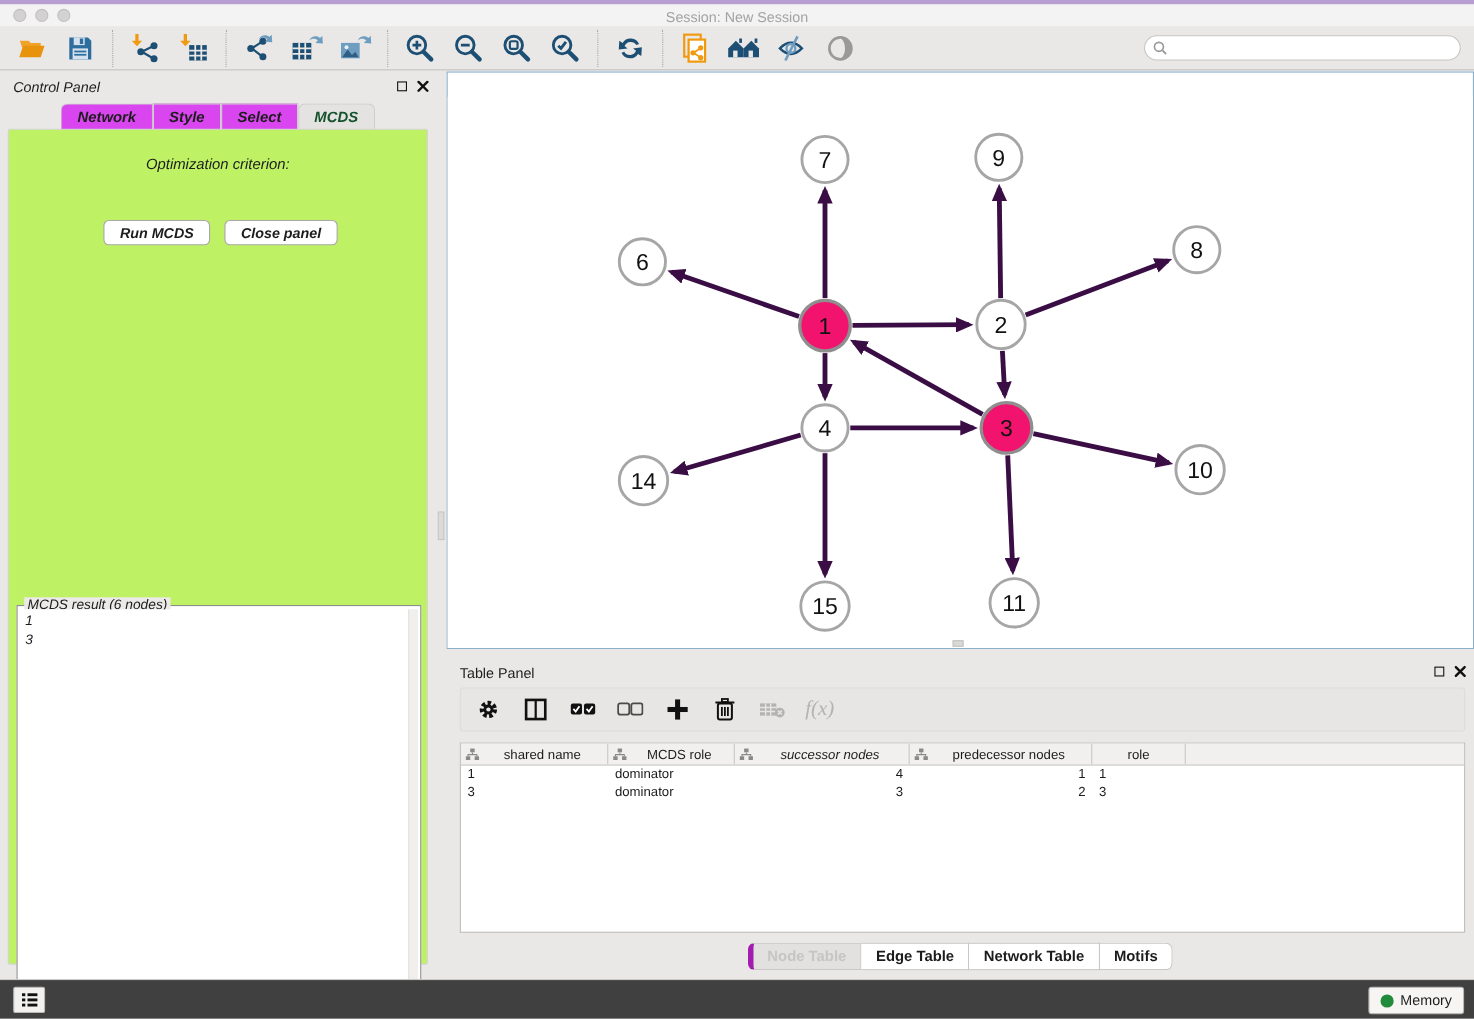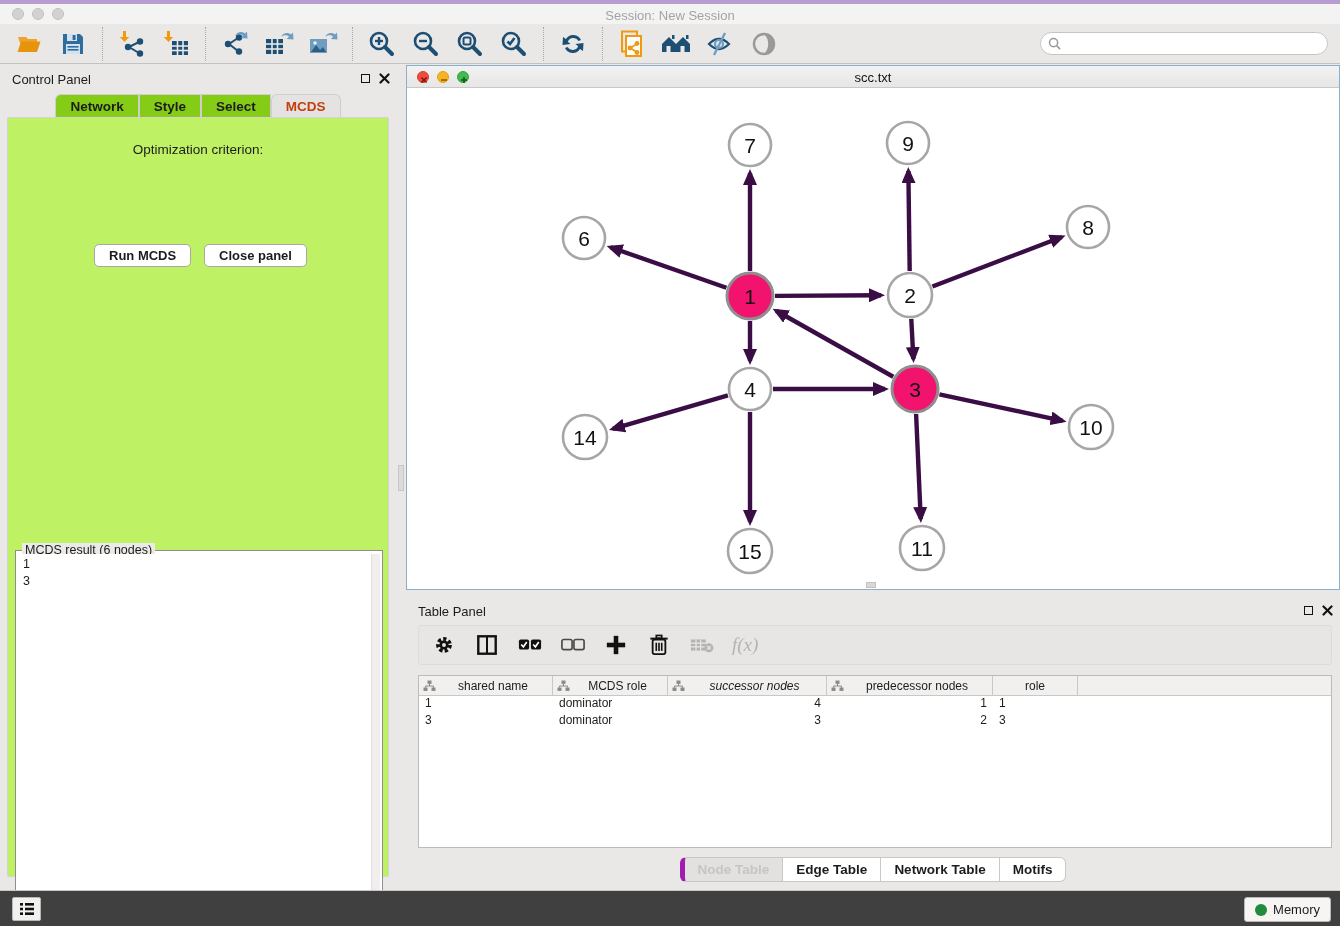--- a/index.html
+++ b/index.html
@@ -14,38 +14,38 @@
 
   
   .toolbar { position:absolute; left:0; top:24px; width:100%; height:40px; background:#e9e8e7; border-bottom:1px solid #c3c2c0; display:flex; align-items:center; }
   .tb-group { display:flex; align-items:center; gap:14px; padding:0 14px; }
   .tb-sep { width:1px; height:34px; border-left:1px dotted #a9a8a6; }
   .icon-btn { width:30px; height:30px; display:flex; align-items:center; justify-content:center; cursor:pointer; }
   .searchbox { position:absolute; right:12px; top:8px; width:288px; height:23px; background:#fff; border:1px solid #c6c5c4; border-radius:12px; display:flex; align-items:center; padding-left:7px; }
   .searchbox input { border:none; outline:none; flex:1; font-size:12px; background:transparent; margin-left:4px; }
 
   
-  .control-panel { position:absolute; left:0; top:65px; width:396px; height:817px; background:#e9e8e7; }
+  .control-panel { position:absolute; left:0; top:65px; width:396px; height:817px; background:#e9e8e7;font-style:italic; }
   .panel-head { position:absolute; left:0; top:0; width:100%; height:28px; }
   .panel-title { position:absolute; left:12px; top:7px; font-size:13px; color:#1c1c1c; }
   .float-ico { position:absolute; width:9px; height:9px; border:1.6px solid #111; top:9px; cursor:pointer; }
   .close-ico { position:absolute; width:11px; height:11px; top:8px; cursor:pointer; }
   .close-ico svg { display:block; }
 
   .cp-tabs { position:absolute; left:0; top:29px; width:100%; display:flex; justify-content:center; }
-  .tabbtn { font-size:13.5px; font-weight:bold; padding:4px 14px; background:#84cc16; border:1px solid #cfcecd; border-bottom:none; cursor:pointer; }
+  .tabbtn { font-size:13.5px; font-weight:bold; padding:4px 14px; background:#d946ef; border:1px solid #cfcecd; border-bottom:none; cursor:pointer; }
   .tabbtn:first-child { border-radius:6px 0 0 0; }
   .tabbtn:last-child  { border-radius:0 6px 0 0; }
-  .tabbtn.sel-gray { background:#e4e3e1; color:#c2410c; border-radius:6px 6px 0 0; }
+  .tabbtn.sel-gray { background:#e4e3e1; color:#14532d; border-radius:6px 6px 0 0; }
 
   .cp-body { position:absolute; left:7px; top:52px; width:382px; height:760px; background:#bef264; border:1px solid #d4d3d1; border-radius:2px; }
   .opt-label { position:absolute; top:24px; width:100%; text-align:center; font-size:13.5px; }
   .selectbox { position:absolute; left:37px; top:46px; width:308px; height:23px; background:#fff; border:1px solid #a9a8a6; border-radius:5px; display:flex; align-items:center; padding:0 8px; font-size:13px; cursor:pointer; }
   .selectbox .spin { margin-left:auto; display:flex; flex-direction:column; gap:1px; }
-  .cp-btn { position:absolute; top:82px; height:23px; background:#fff; border:1px solid #a9a8a6; border-radius:5px; font-size:13px; font-weight:bold; text-align:center; line-height:21px; cursor:pointer; padding:0 14px;margin-top:44px; }
+  .cp-btn { position:absolute; top:82px; height:23px; background:#fff; border:1px solid #a9a8a6; border-radius:5px; font-size:13px; font-weight:bold; text-align:center; line-height:21px; cursor:pointer; padding:0 14px; }
 
   .result-box { position:absolute; left:7px; top:432px; width:368px; height:372px; border:1px solid #8f8e8c; background:#fff; }
   .result-legend { position:absolute; left:6px; top:-8px; background:#ebeae8; padding:0 3px; font-size:12.5px; }
   .result-area { position:absolute; left:2px; top:3px; right:12px; bottom:2px; background:#fff; font-size:12.5px; line-height:17px; padding:2px 0 0 5px; white-space:pre; overflow:hidden; }
   .result-scroll { position:absolute; right:2px; top:3px; width:9px; bottom:2px; background:#f0efee; border-left:1px solid #e2e1e0; }
 
   .v-splitter { position:absolute; left:396px; top:65px; width:10px; height:817px; background:#e9e8e7; }
   .v-handle { position:absolute; left:2px; top:400px; width:6px; height:26px; background:#dcdbd9; border:1px solid #c8c7c5; cursor:col-resize; }
 
   
@@ -294,44 +294,20 @@
       <div class="result-scroll"></div>
     </div>
   </div>
 </div>
 
 <div class="v-splitter">
   <div class="v-handle"></div>
 </div>
 
 <div class="net-window">
-  <div class="net-titlebar">
-    <span class="mac-dot" style="left:10px;background:#ef4b3e;border:1px solid #d93a30">
-      <svg width="12" height="12" viewBox="0 0 12 12">
-          <g stroke="#7e120c" stroke-width="1.4">
-            <line x1="3.4" y1="3.4" x2="8.6" y2="8.6"></line>
-            <line x1="8.6" y1="3.4" x2="3.4" y2="8.6"></line>
-          </g>
-        </svg>
-    </span>
-    <span class="mac-dot" style="left:30px;background:#f6b322;border:1px solid #e2a014">
-      <svg width="12" height="12" viewBox="0 0 12 12">
-          <line x1="3" y1="6" x2="9" y2="6" stroke="#8c5e05" stroke-width="1.6"></line>
-        </svg>
-    </span>
-    <span class="mac-dot" style="left:50px;background:#43ba4d;border:1px solid #33a53e">
-      <svg width="12" height="12" viewBox="0 0 12 12">
-          <g stroke="#0f5d18" stroke-width="1.6">
-            <line x1="3" y1="6" x2="9" y2="6"></line>
-            <line x1="6" y1="3" x2="6" y2="9"></line>
-          </g>
-        </svg>
-    </span>
-    <span class="net-title">scc.txt</span>
-  </div>
   <svg class="net-canvas" viewBox="0 0 932 501">
       <defs>
         <marker id="arrow" markerUnits="userSpaceOnUse" markerWidth="17" markerHeight="14" refX="12" refY="7" orient="auto">
           <path d="M0,0 L16,7 L0,14 z" fill="#3a0e45"></path>
         </marker>
       </defs>
       <line x1="343" y1="183" x2="343" y2="85" stroke="#3a0e45" stroke-width="4.4" marker-end="url(#arrow)"></line>
       <line x1="319.39911144699016" y1="199.75390640918934" x2="203.43299517937103" y2="159.23562482170794" stroke="#3a0e45" stroke-width="4.4" marker-end="url(#arrow)"></line>
       <line x1="367.99951173305465" y1="207.84375305166841" x2="474.0005663896566" y2="207.18124646006464" stroke="#3a0e45" stroke-width="4.4" marker-end="url(#arrow)"></line>
       <line x1="343" y1="233" x2="343" y2="273" stroke="#3a0e45" stroke-width="4.4" marker-end="url(#arrow)"></line>

